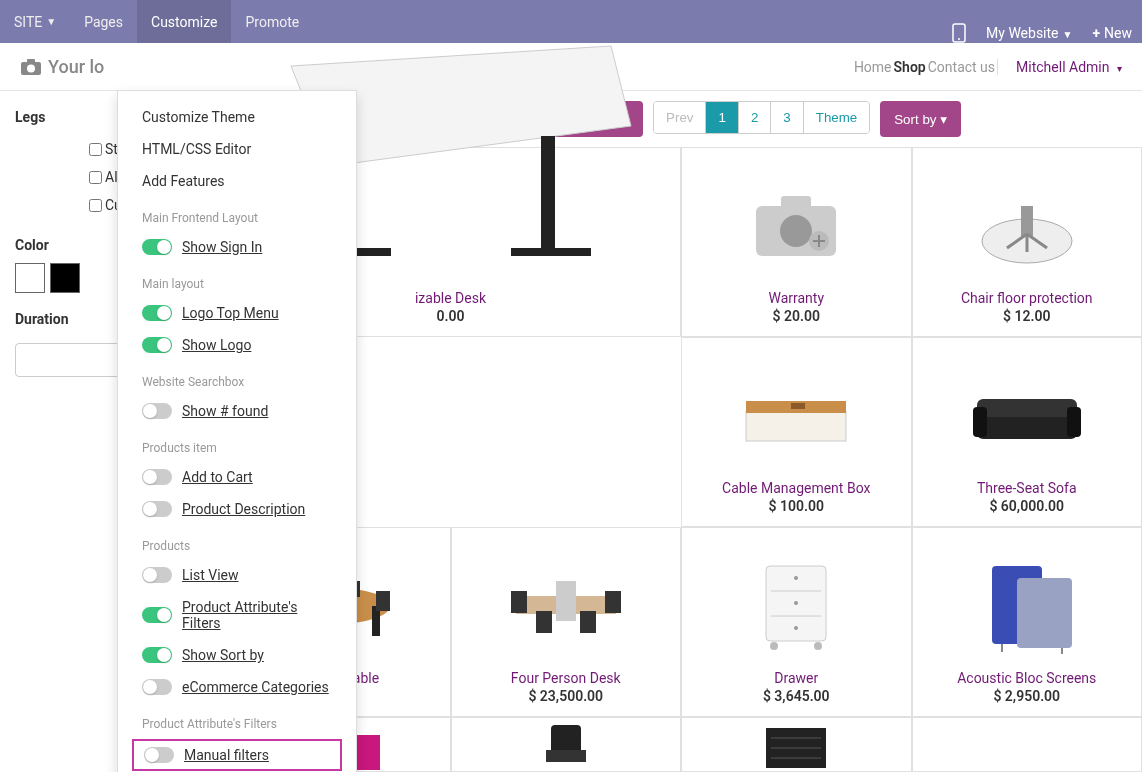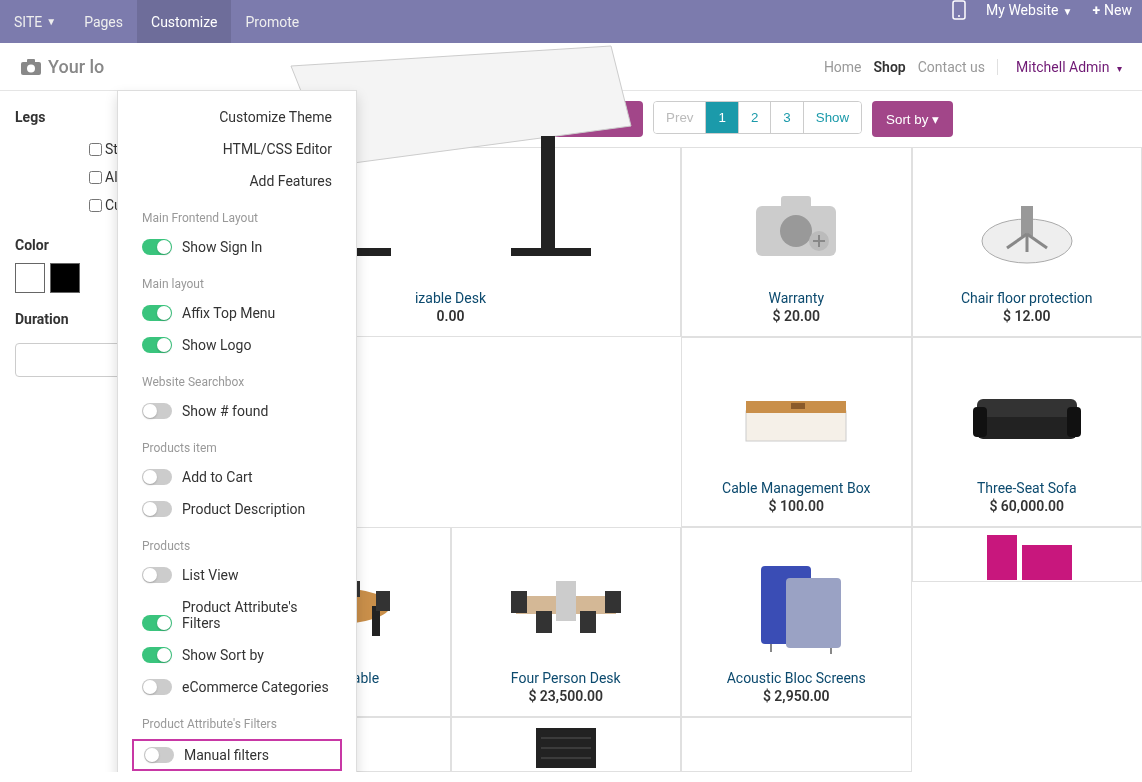--- a/index.html
+++ b/index.html
@@ -1,31 +1,31 @@
 <!DOCTYPE html>
 <html><head>
   <meta charset="utf-8">
   <style>
     * { box-sizing: border-box; margin: 0; padding: 0; }
     body { font-family: -apple-system, BlinkMacSystemFont, "Segoe UI", Roboto, sans-serif; font-size: 14px; color: #333; width: 1142px; }
     
     
-    .topbar { background: #7c7bad; height: 43px; display: flex; align-items: flex-start; color: #fff; }
+    .topbar { background: #7c7bad; height: 43px; display: flex; align-items: flex-end; color: #fff; }
     .topbar-left { display: flex; align-items: stretch; height: 100%; }
     .topbar-item { padding: 0 14px; display: flex; align-items: center; cursor: pointer; color: #eee; }
     .topbar-item.active { background: #6e6d9a; color: #fff; }
     .topbar-right { margin-left: auto; display: flex; align-items: center; gap: 20px; padding-right: 10px; }
     .caret { font-size: 10px; margin-left: 4px; }
     .plus { font-weight: bold; margin-right: 4px; }
     
     
     .secondbar { height: 48px; display: flex; align-items: center; padding: 13px 20px; border-bottom: 1px solid #e5e5e5; background: #fff; }
     .logo-area { display: flex; align-items: center; color: #888; font-size: 18px; font-weight: 500; }
     .logo-icon { margin-right: 6px; }
-    .nav-right { margin-left: auto; display: flex; gap: 12px; }
+    .nav-right { margin-left: auto; display: flex; gap: 2px; }
     .nav-link { color: #999; cursor: pointer; }
     .nav-link.active { color: #333; font-weight: 600; }
     .user-link { color: #701a75; border-left: 1px solid #e0e0e0; padding-left: 18px; }
     
     .main-wrap { display: flex; position: relative; }
     
     
     .filters { width: 220px; padding: 18px 15px; font-size: 14px; }
     .filter-title { font-weight: 700; margin-bottom: 10px; margin-top: 18px; }
     .filter-title:first-child { margin-top: 0; }
@@ -33,23 +33,23 @@
     .checkrow input { margin-right: 6px; position: absolute; left: 74px; }
     .checkrow label { margin-left: 34px; }
     .swatches { display: flex; gap: 5px; margin-top: 6px; }
     .swatch { width: 30px; height: 30px; border: 1px solid #666; }
     .swatch.white { background: #fff; }
     .swatch.black { background: #000; }
     .duration-input { border: 1px solid #ccc; border-radius: 4px; height: 34px; width: 100%; padding: 0 8px; margin-top: 6px; }
     
     
     .dropdown-panel { position: absolute; left: 117px; top: -1px; width: 240px; background: #fff; border: 1px solid #ddd; box-shadow: 0 6px 12px rgba(0,0,0,.15); padding: 10px 0; z-index: 20; }
-    .dd-item { padding: 8px 24px; cursor: pointer; font-size: 14px; color: #333; text-align: right; }
+    .dd-item { padding: 8px 24px; cursor: pointer; font-size: 14px; color: #333; }
     .dd-section-title { padding: 14px 24px 6px; font-size: 12px; color: #999; }
-    .dd-toggle-row { display: flex; align-items: flex-end; padding: 8px 24px; gap: 10px; }
+    .dd-toggle-row { display: flex; align-items: center; padding: 8px 24px; gap: 10px; text-decoration: underline; }
     .toggle { width: 30px; height: 16px; border-radius: 10px; background: #ccc; position: relative; flex-shrink: 0; }
     .toggle::after { content: ''; position: absolute; width: 14px; height: 14px; background: #fff; border-radius: 50%; top: 1px; left: 1px; transition: left .1s; box-shadow: 0 1px 2px rgba(0,0,0,.2);}
     .toggle.on { background: #3ac47d; }
     .toggle.on::after { left: 15px; }
     .highlight-row { border: 2px solid #c838a5; margin: 2px 14px; padding: 6px 10px !important; }
     
     
     .products-area { flex: 1; position: relative; }
     .toolbar { padding: 10px 0 10px 90px; display: flex; align-items: flex-start; gap: 10px; }
     .search-box { display: flex; }
@@ -63,21 +63,21 @@
     .page-btn.active { background: #1b9aaa; color: #fff; }
     
     .grid { display: grid; grid-template-columns: repeat(4, 1fr); }
     .card { border: 1px solid #e0e0e0; display: flex; flex-direction: column; align-items: center; justify-content: flex-end; position: relative; }
     .card.big { grid-column: span 2; grid-row: span 2; }
     .card.row3 { height: 190px; }
     .card.row4 { height: 55px; overflow: hidden; align-items: center; justify-content: center;}
     .card-img { width: 100%; height: 120px; display: flex; align-items: center; justify-content: center; }
     .card.big .card-img { height: 320px; }
     .card.row4 .card-img { height: 55px; }
-    .card-name { color: #0c4a6e; padding: 4px 10px 2px; text-align: center; font-size: 14px; }
+    .card-name { color: #701a75; padding: 4px 10px 2px; text-align: center; font-size: 14px; }
     .card-price { color: #333; font-weight: 600; padding: 0 10px 12px; font-size: 14px; }
     
     
     svg { display: block; }
   </style>
 </head>
 <body>
 
 <div class="topbar">
   <div class="topbar-left">
@@ -127,21 +127,21 @@
       <div class="dd-item">HTML/CSS Editor</div>
       <div class="dd-item">Add Features</div>
       <div class="dd-section-title">Main Frontend Layout</div>
       <div class="dd-toggle-row">
         <div class="toggle on"></div>
         <span>Show Sign In</span>
       </div>
       <div class="dd-section-title">Main layout</div>
       <div class="dd-toggle-row">
         <div class="toggle on"></div>
-        <span>Affix Top Menu</span>
+        <span>Logo Top Menu</span>
       </div>
       <div class="dd-toggle-row">
         <div class="toggle on"></div>
         <span>Show Logo</span>
       </div>
       <div class="dd-section-title">Website Searchbox</div>
       <div class="dd-toggle-row">
         <div class="toggle "></div>
         <span>Show # found</span>
       </div>
@@ -215,21 +215,21 @@
               </svg>
           </span>
         </button>
       </div>
       <button class="pricelist-btn"><span>Public Pricelist</span> <span>▾</span></button>
       <div class="pagination" id="pagination-root">
           <button class="page-btn disabled">Prev</button>
           <button class="page-btn active">1</button>
           <button class="page-btn">2</button>
           <button class="page-btn">3</button>
-          <button class="page-btn">Show</button>
+          <button class="page-btn">Theme</button>
         </div>
       <button class="sort-btn"><span>Sort by</span> <span>▾</span></button>
     </div>
     <div class="grid" id="grid-root">
         <div class="card big row3">
           <div class="card-img">
             <svg width="380" height="300" viewBox="0 0 380 300">
               <polygon points="30,80 350,60 370,140 70,180" fill="#f4f4f4" stroke="#ccc"></polygon>
               <rect x="80" y="175" width="14" height="90" fill="#222"></rect>
               <rect x="280" y="150" width="14" height="115" fill="#222"></rect>
@@ -314,20 +314,36 @@
               <rect x="109" y="30" width="16" height="22" fill="#333"></rect>
               <rect x="40" y="50" width="16" height="22" fill="#333"></rect>
               <rect x="84" y="50" width="16" height="22" fill="#333"></rect>
             </svg>
           </div>
           <div class="card-name">Four Person Desk</div>
           <div class="card-price">$ 23,500.00</div>
         </div>
         <div class="card row3">
           <div class="card-img">
+            <svg width="100" height="100">
+              <rect x="20" y="10" width="60" height="75" rx="4" fill="#f5f5f5" stroke="#ccc"></rect>
+              <line x1="25" y1="35" x2="75" y2="35" stroke="#ccc"></line>
+              <line x1="25" y1="60" x2="75" y2="60" stroke="#ccc"></line>
+              <circle cx="50" cy="22" r="2" fill="#999"></circle>
+              <circle cx="50" cy="47" r="2" fill="#999"></circle>
+              <circle cx="50" cy="72" r="2" fill="#999"></circle>
+              <circle cx="28" cy="90" r="4" fill="#bbb"></circle>
+              <circle cx="72" cy="90" r="4" fill="#bbb"></circle>
+            </svg>
+          </div>
+          <div class="card-name">Drawer</div>
+          <div class="card-price">$ 3,645.00</div>
+        </div>
+        <div class="card row3">
+          <div class="card-img">
             <svg width="120" height="100">
               <rect x="25" y="10" width="50" height="78" rx="4" fill="#3a4db5"></rect>
               <rect x="50" y="22" width="55" height="70" rx="4" fill="#9aa2c4"></rect>
               <line x1="35" y1="88" x2="35" y2="96" stroke="#888" stroke-width="2"></line>
               <line x1="95" y1="92" x2="95" y2="98" stroke="#888" stroke-width="2"></line>
             </svg>
           </div>
           <div class="card-name">Acoustic Bloc Screens</div>
           <div class="card-price">$ 2,950.00</div>
         </div>

